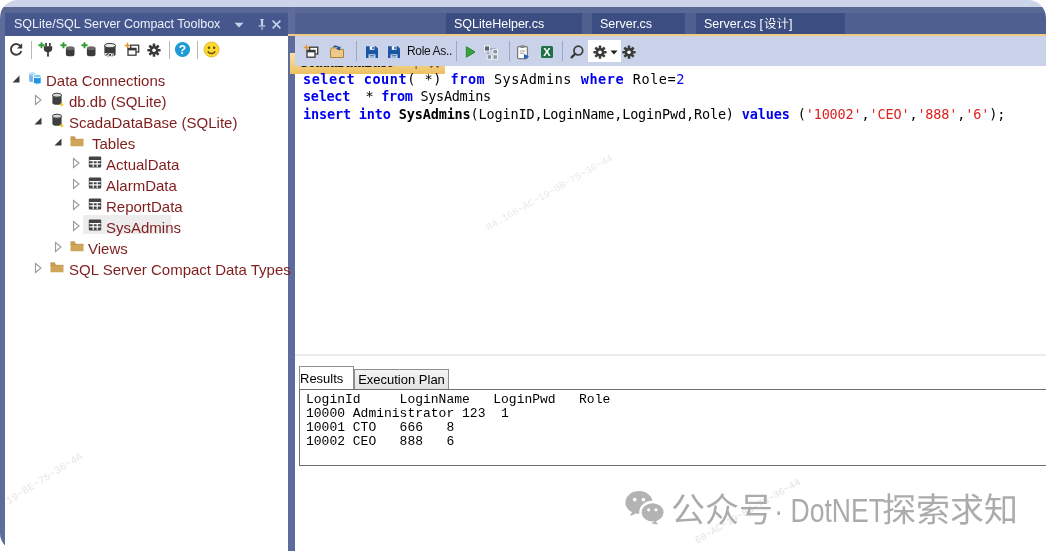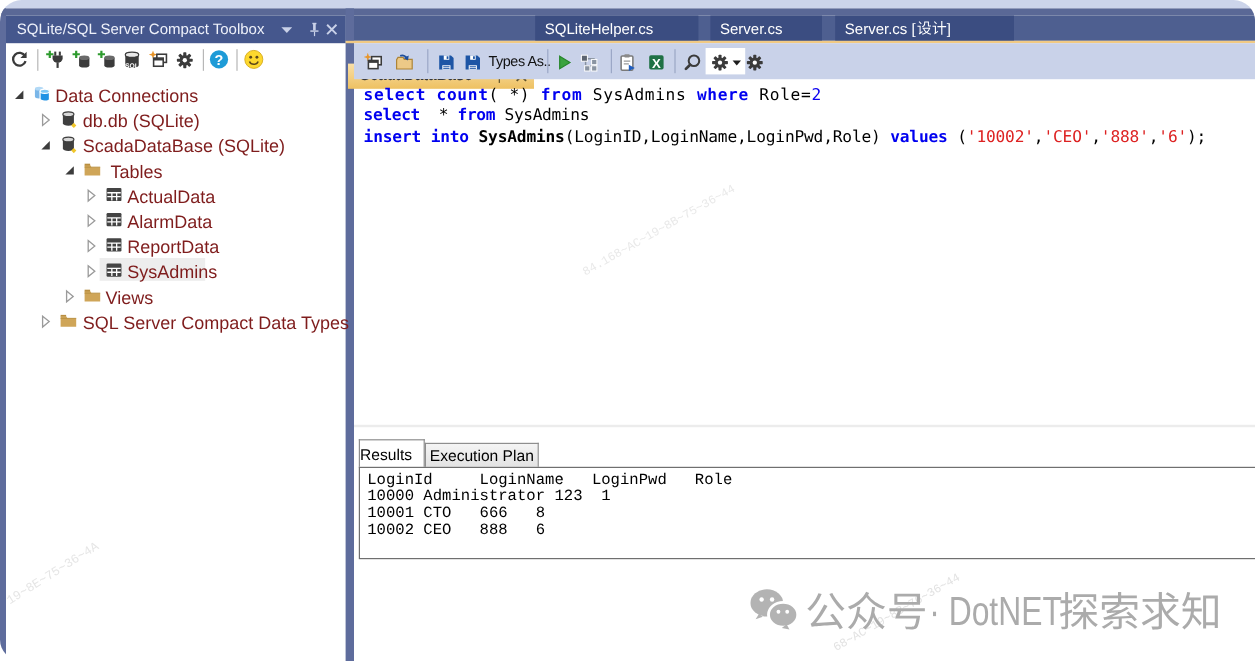--- a/index.html
+++ b/index.html
@@ -475,21 +475,21 @@
           <rect x="6.7" y="1.6" width="2.6" height="13.2" rx=".6" fill="#3b3b3b" transform="rotate(135 8 8.2)"></rect>
           <circle cx="8" cy="8.2" r="4.3" fill="#3b3b3b"></circle>
           <circle cx="8" cy="8.2" r="1.8" fill="#fff"></circle>
         </svg>
       </span>
   <span style="position:absolute;left:610px;top:50px;">
         <svg width="8" height="5" viewBox="0 0 8 5">
           <path d="M0.5 0.5 h7 l-3.5 4 z" fill="#1e1e1e"></path>
         </svg>
       </span>
-  <span class="saveas">Types As..</span>
+  <span class="saveas">Role As..</span>
   <span class="esep" style="left:356px"></span>
   <span class="esep" style="left:456px"></span>
   <span class="esep" style="left:509px"></span>
   <span class="esep" style="left:562px"></span>
 </div>
 <pre class="abs code" style="margin:0"><div style="letter-spacing:0.55px"><span class="kw">select</span><span class="pl"> </span><span class="kw">count</span><span class="pl">( *) </span><span class="kw">from</span><span class="pl"> SysAdmins </span><span class="kw">where</span><span class="pl"> Role=</span><span class="num">2</span></div><div style="letter-spacing:-0.3px"><span class="kw">select</span><span class="pl">  * </span><span class="kw">from</span><span class="pl"> SysAdmins</span></div><div style="letter-spacing:-0.15px"><span class="kw">insert</span><span class="pl"> </span><span class="kw">into</span><span class="pl"> </span><span class="idb">SysAdmins</span><span class="pl">(LoginID,LoginName,LoginPwd,Role) </span><span class="kw">values</span><span class="pl"> (</span><span class="str">'10002'</span><span class="pl">,</span><span class="str">'CEO'</span><span class="pl">,</span><span class="str">'888'</span><span class="pl">,</span><span class="str">'6'</span><span class="pl">);</span></div></pre>
 <div class="abs" style="left:295px;top:354px;width:751px;height:2px;background:#ececec;"></div>
 <div>
   <div class="abs rtab-a">
         <span class="lbl">Results</span>

